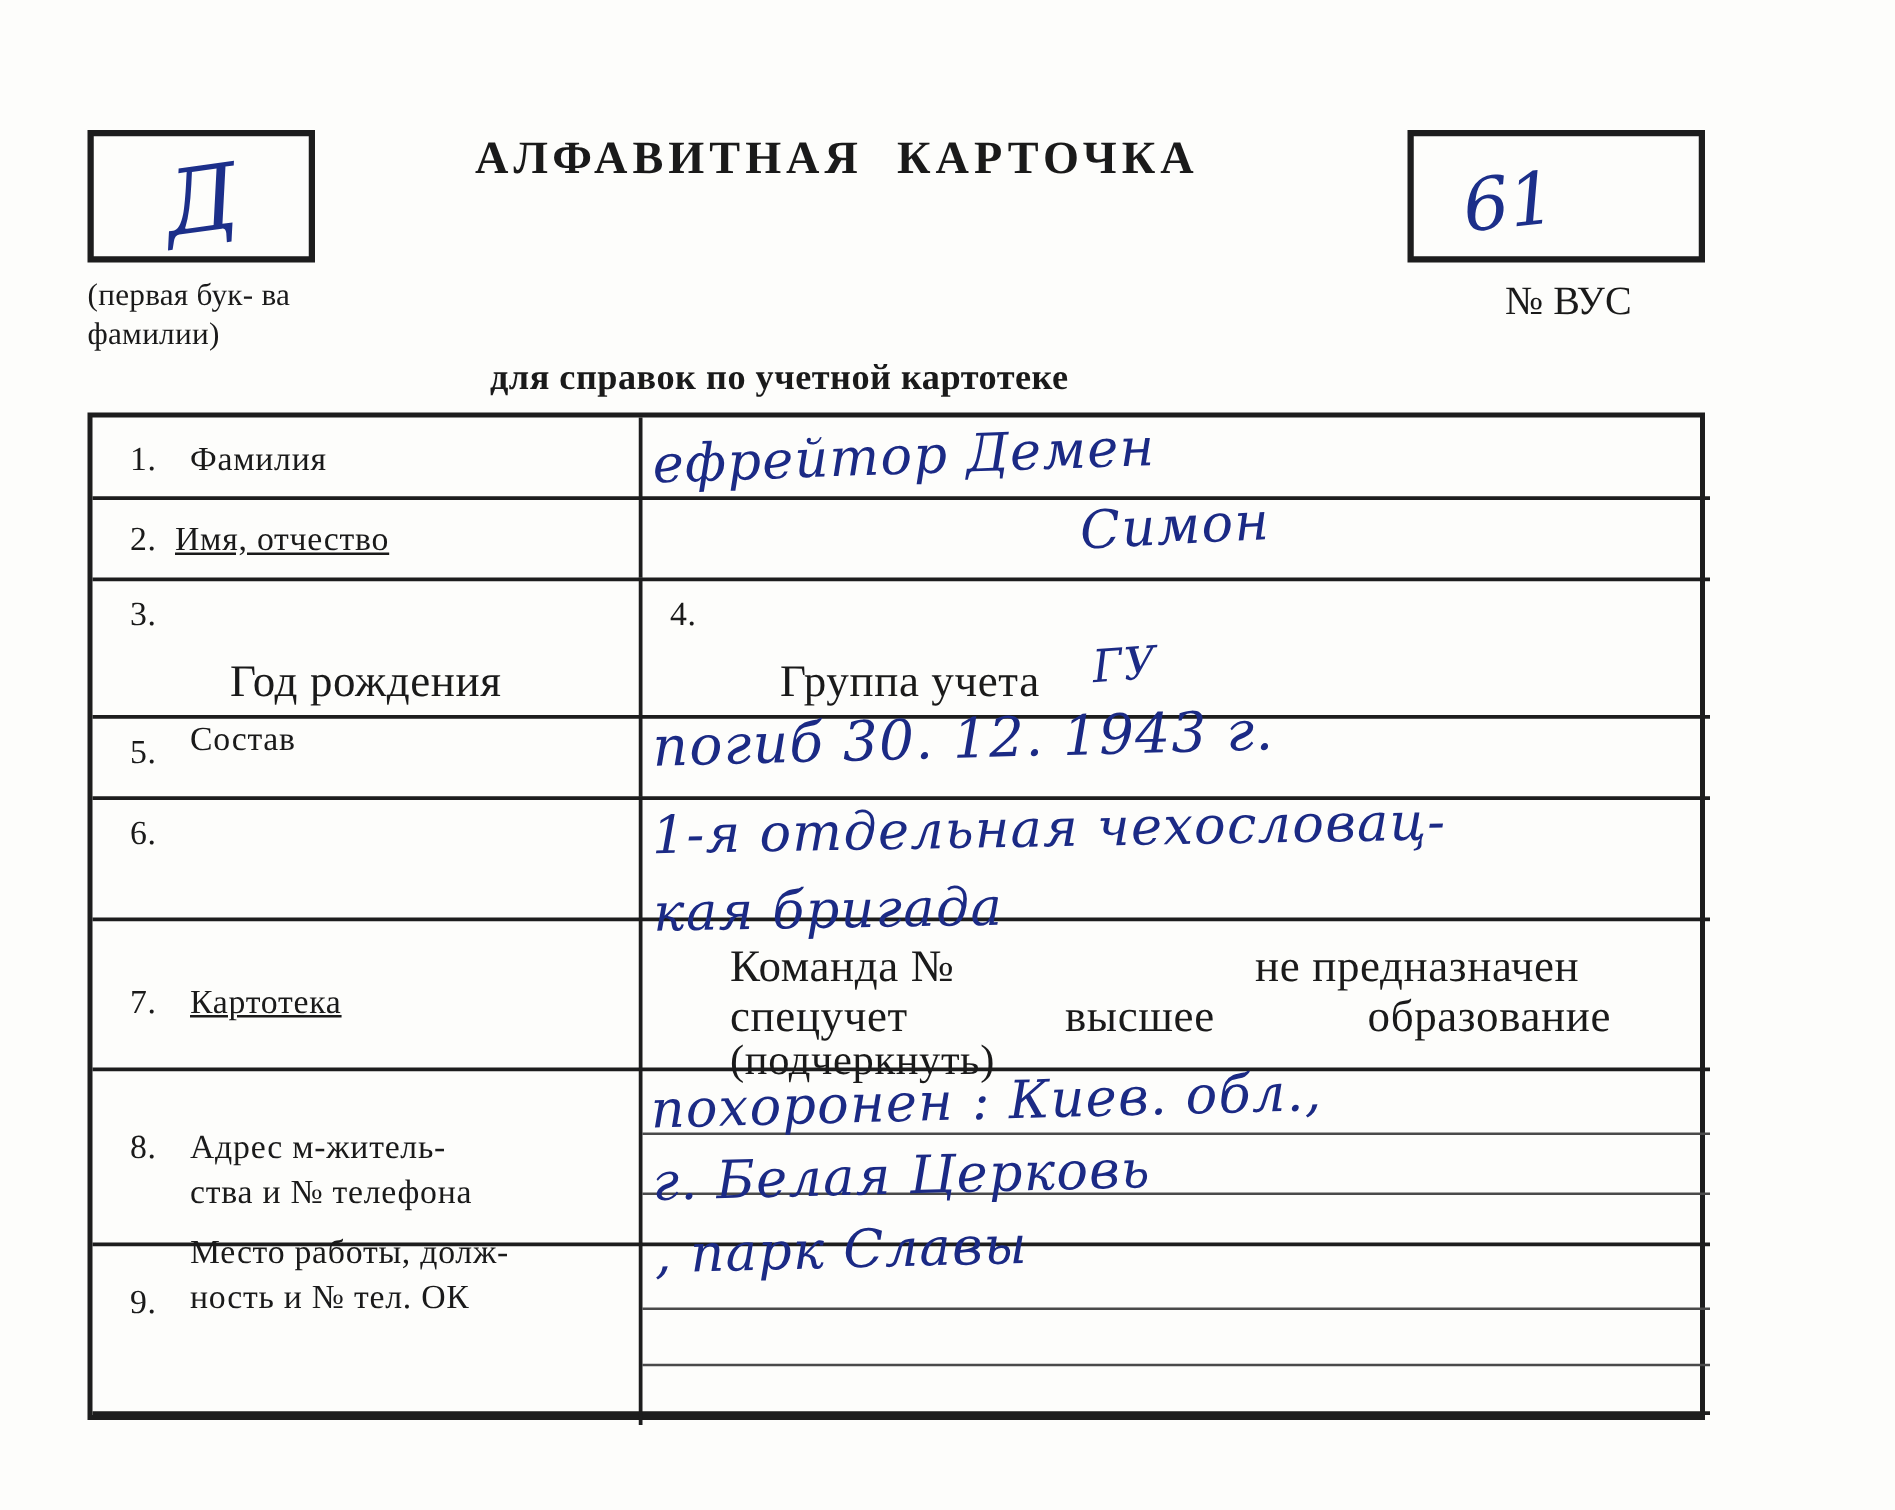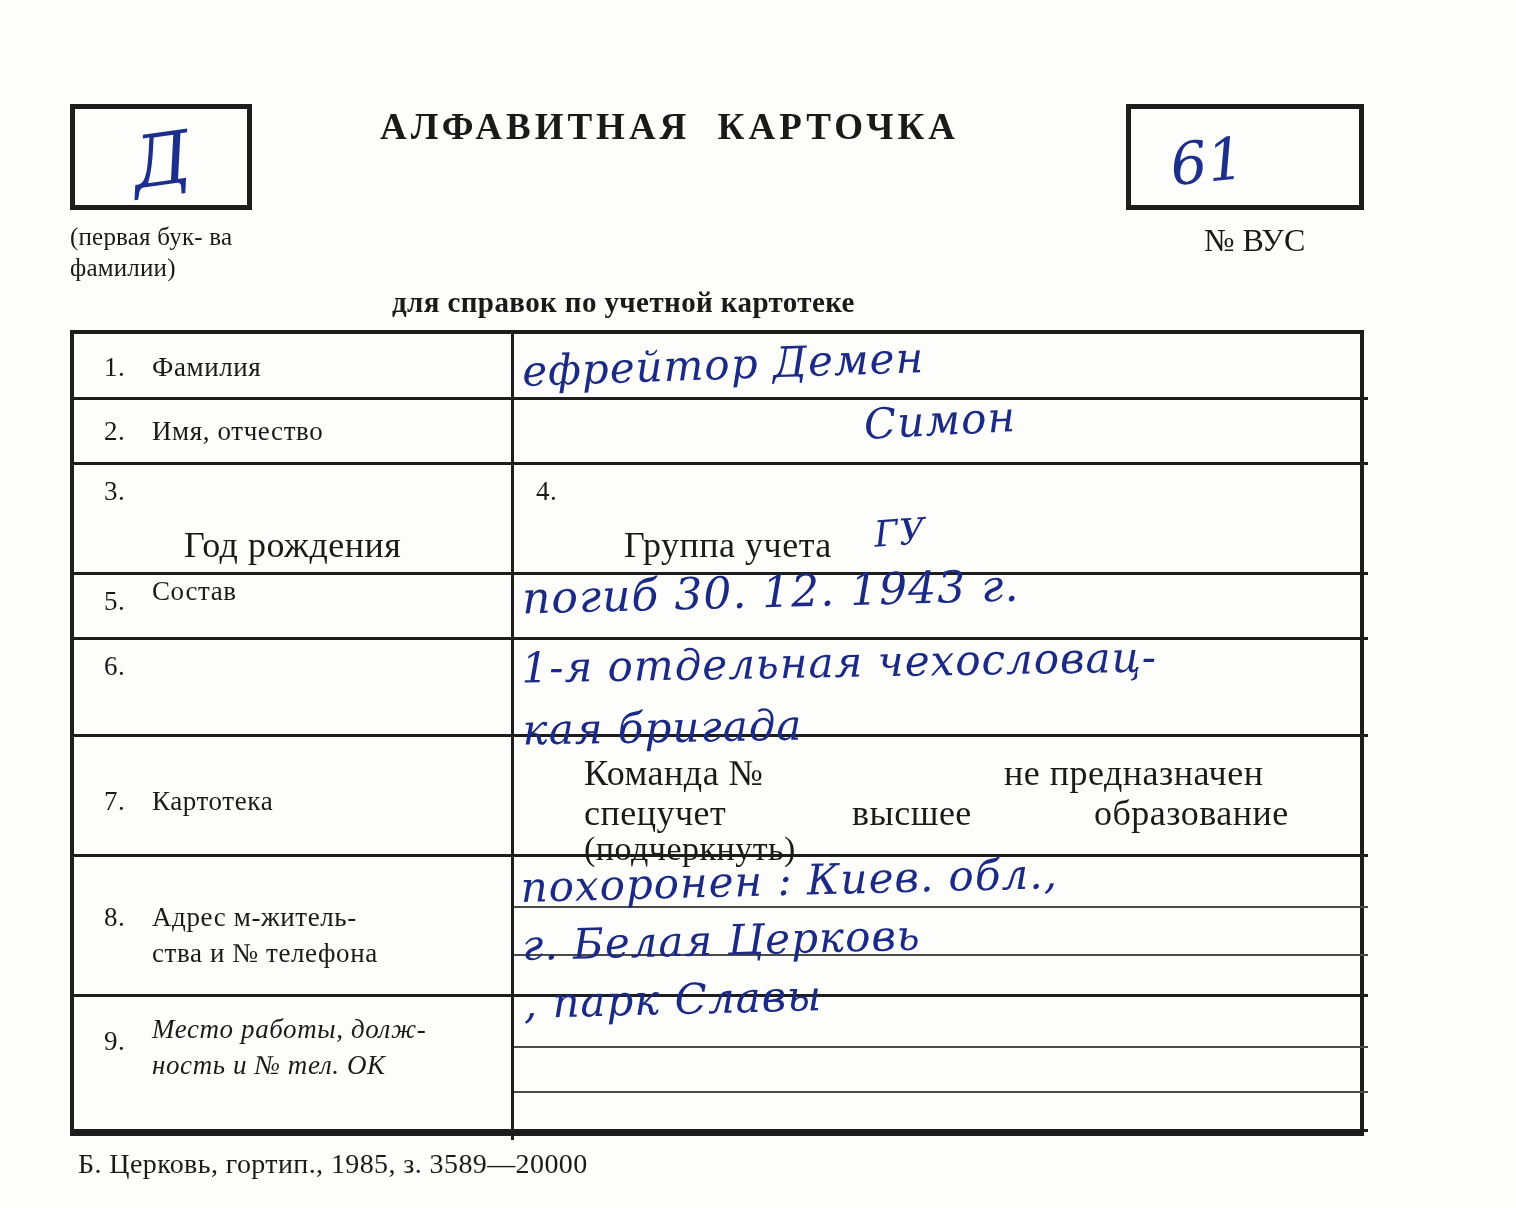--- a/index.html
+++ b/index.html
@@ -198,54 +198,53 @@
 
     <div class="vline" style="left:437px; top:0px;   height:128px;"></div>
     <div class="vline" style="left:437px; top:128px; height:175px;"></div>
     <div class="vline" style="left:437px; top:303px; height:503px;"></div>
 
     <div class="lbl" style="left:30px;  top:16px;">1.</div>
     <div class="lbl" style="left:78px;  top:16px;">Фамилия</div>
     <div class="hand" style="left:448px; top:6px; font-size:42px; transform:rotate(-2deg);">ефрейтор  Демен</div>
 
     <div class="lbl" style="left:30px;  top:80px;">2.</div>
-    <div class="lbl" style="left:78px;  top:80px;">Имя, отчество</div>
+    <div class="lbl" style="left:66px;  top:80px;text-decoration:underline;">Имя, отчество</div>
     <div class="hand" style="left:790px; top:62px; font-size:42px; transform:rotate(-3deg);">Симон</div>
 
     <div class="lbl" style="left:30px;  top:140px;">3.</div>
     <div class="lbl" style="left:462px; top:140px;">4.</div>
 
     <div class="center-label" style="left:110px; top:190px;">Год рождения</div>
     <div class="center-label" style="left:550px; top:190px;">Группа учета</div>
     <div class="hand" style="left:800px; top:178px; font-size:36px; transform:rotate(-4deg);">ГУ</div>
 
     <div class="lbl" style="left:30px;  top:250px;">5.</div>
     <div class="lbl" style="left:78px;  top:240px;">Состав</div>
     <div class="hand" style="left:448px; top:232px; font-size:44px; transform:rotate(-1.5deg);">погиб  30. 12. 1943 г.</div>
 
     <div class="lbl" style="left:30px;  top:315px;">6.</div>
     <div class="hand" style="left:448px; top:298px; font-size:42px; line-height:62px; white-space:pre-line; transform:rotate(-1deg);">1-я отдельная чехословац-
 кая   бригада</div>
 
     <div class="lbl" style="left:30px;  top:450px;">7.</div>
-    <div class="lbl" style="left:78px;  top:450px;">Картотека</div>
+    <div class="lbl" style="left:78px;  top:450px;text-decoration:underline;">Картотека</div>
 
     <div class="center-label" style="left:510px; top:418px;">Команда  №</div>
     <div class="center-label" style="left:930px; top:418px;">не предназначен</div>
     <div class="center-label" style="left:510px; top:458px;">спецучет</div>
     <div class="center-label" style="left:778px; top:458px;">высшее</div>
     <div class="center-label" style="left:1020px;top:458px;">образование</div>
     <div class="center-label" style="left:510px; top:496px; font-size:34px;">(подчеркнуть)</div>
 
     <div class="lbl" style="left:30px;  top:566px;">8.</div>
     <div class="lbl" style="left:78px;  top:566px;">Адрес м-житель-
 ства и № телефона</div>
     <div class="hand" style="left:448px; top:518px; font-size:42px; line-height:58px; white-space:pre-line; transform:rotate(-1.5deg);">похоронен : Киев. обл.,
 г. Белая Церковь
 , парк Славы</div>
 
     <div class="lbl" style="left:30px;  top:690px;">9.</div>
-    <div class="lbl" style="left:78px;  top:678px;font-style:italic;">Место работы, долж-
+    <div class="lbl" style="left:78px;  top:650px;">Место работы, долж-
 ность и № тел. ОК</div>
   </div>
 
-  <div class="footer">Б. Церковь, гортип., 1985, з. 3589—20000</div>
 </div>
 
 </body></html>

